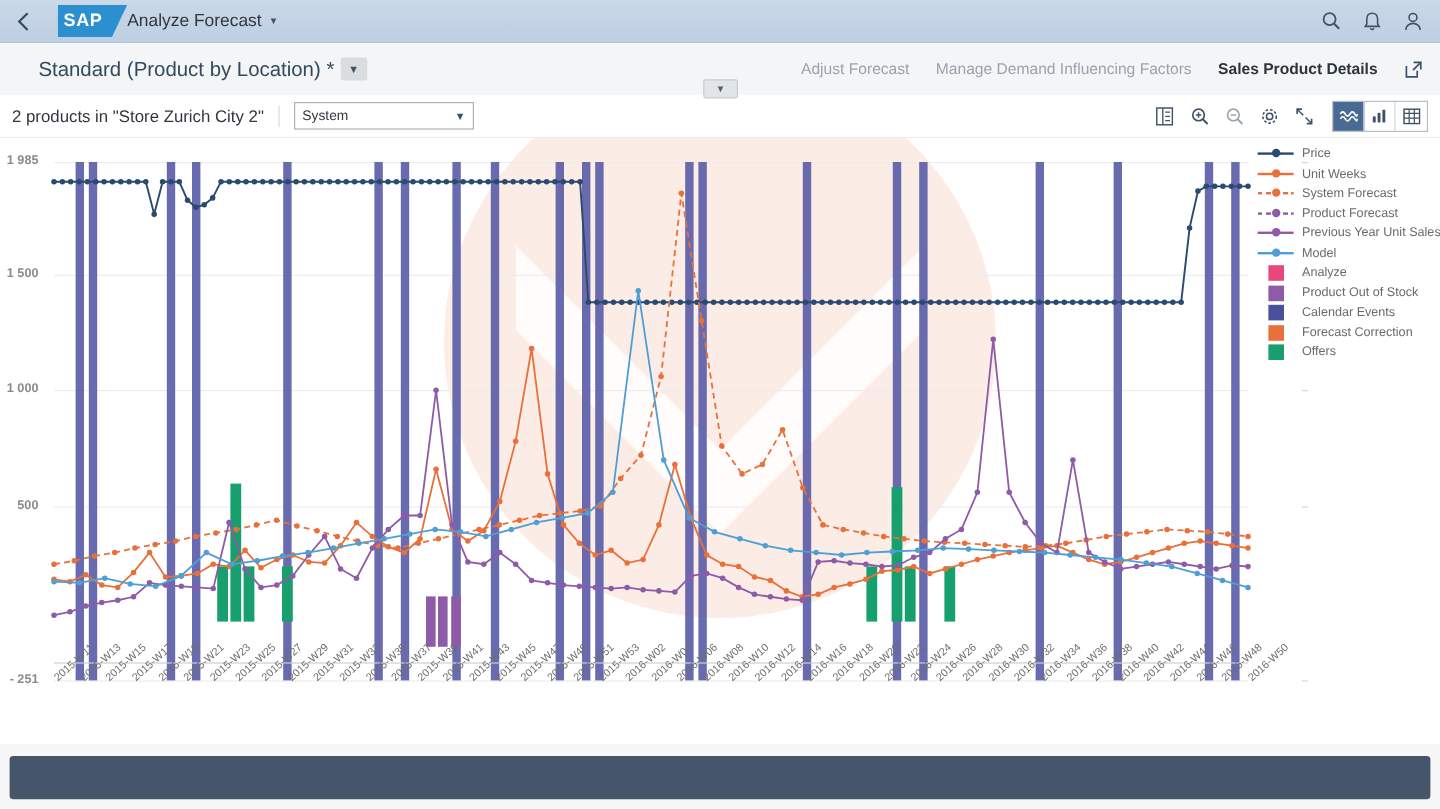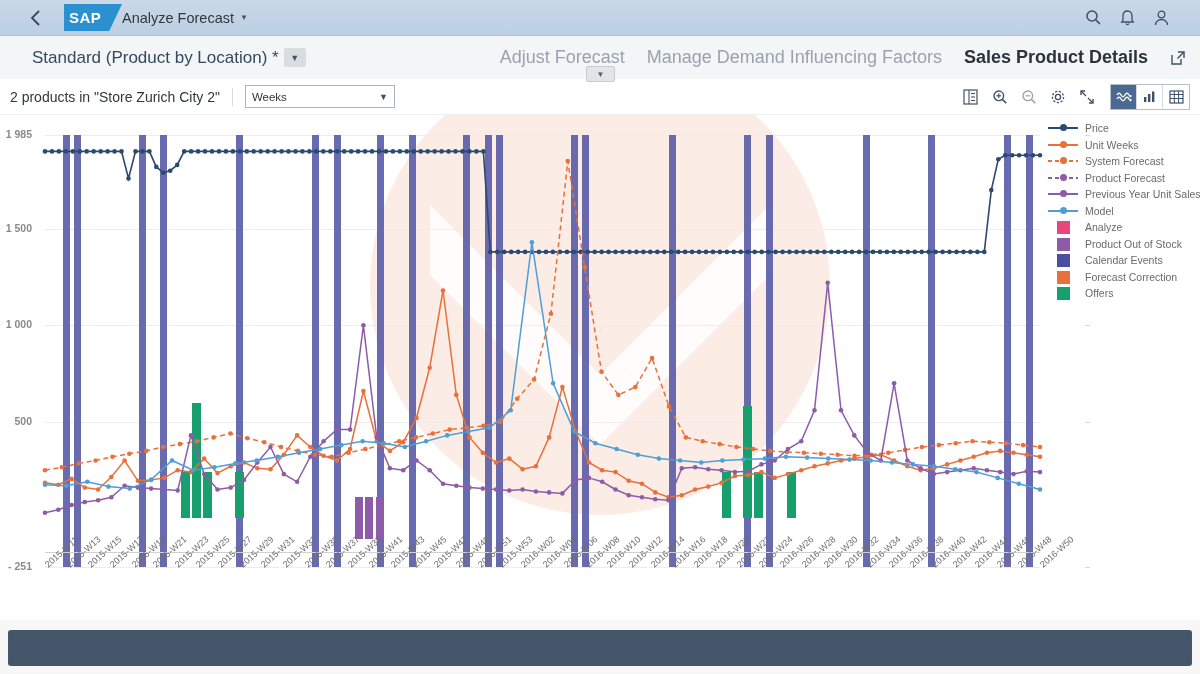--- a/index.html
+++ b/index.html
@@ -6,21 +6,21 @@
   html, body {
     width: 1200px; height: 674px;
     font-family: "Liberation Sans", sans-serif;
     background: #ffffff; overflow: hidden;
   }
 
   
   .shell-header {
     position: absolute; top: 0; left: 0; width: 1200px; height: 36px;
     background: linear-gradient(180deg,#cad8e8 0%,#bdcfe3 100%);
-    display: flex; align-items: center; padding: 0 22px;
+    display: flex; align-items: center; padding: 0 6px;
     border-bottom: 1px solid #b3c4d6;
   }
   .back-btn {
     width: 28px; height: 28px; display: flex; align-items: center;
     justify-content: center; color: #34495e; cursor: pointer;
   }
   .sap-logo {
     width: 58px; height: 27px; margin-left: 14px; position: relative;
     display: flex; align-items: center; justify-content: flex-start;
   }
@@ -53,21 +53,21 @@
   .variant-title {
     font-size: 17px; color: #34495e; display: flex; align-items: center;
     gap: 5px; cursor: pointer; margin-left: 18px;
   }
   .variant-caret {
     background: #dadde0; border-radius: 2px; width: 22px; height: 19px;
     display: flex; align-items: center; justify-content: center;
     font-size: 9px; color: #41546b;
   }
   .sub-actions { margin-left: auto; display: flex; align-items: center; gap: 22px; }
-  .sub-link { font-size: 18px; color: #9aa3ad; cursor: pointer; }
+  .sub-link { font-size: 13px; color: #9aa3ad; cursor: pointer; }
   .sub-link.active { color: #2b333b; font-weight: bold; }
   .share-ico { color: #3f5068; cursor: pointer; display:flex; }
 
   
   .collapse-tab {
     position: absolute; top: 66px; left: 586px; width: 29px; height: 16px;
     background: #e2e5e8; border: 1px solid #c7ccd1; border-radius: 2px;
     display: flex; align-items: center; justify-content: center;
     font-size: 8px; color: #51606f; z-index: 20; cursor: pointer;
   }
@@ -226,21 +226,21 @@
     </span>
   </div>
 </div>
 
 <div class="collapse-tab">▼</div>
 
 <div class="toolbar">
   <span class="toolbar-title">2 products in "Store Zurich City 2"</span>
   <span class="tb-divider"></span>
   <div class="period-select">
-    <span>Weeks</span>
+    <span>System</span>
     <span class="sc">▼</span>
   </div>
   <div class="tb-right">
     <div class="tb-btn">
       <svg width="15" height="16" viewBox="0 0 15 16">
         <rect x="1" y="1" width="13" height="14" fill="none" stroke="#3f5068" stroke-width="1.2"></rect>
         <line x1="6" y1="1" x2="6" y2="15" stroke="#3f5068" stroke-width="1.1"></line>
         <line x1="8" y1="4.5" x2="12" y2="4.5" stroke="#3f5068" stroke-width="1.1"></line>
         <line x1="8" y1="8" x2="12" y2="8" stroke="#3f5068" stroke-width="1.1"></line>
         <line x1="8" y1="11.5" x2="12" y2="11.5" stroke="#3f5068" stroke-width="1.1"></line>

